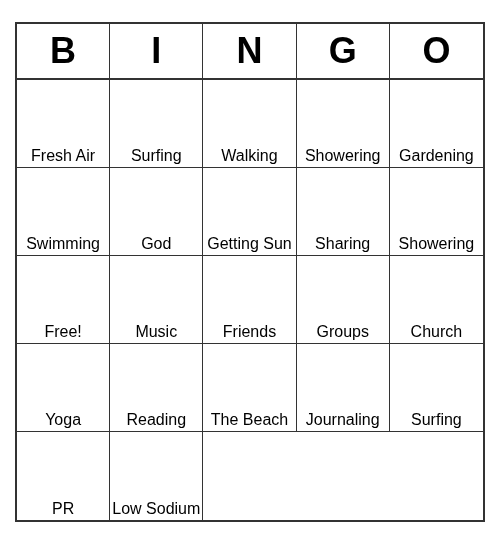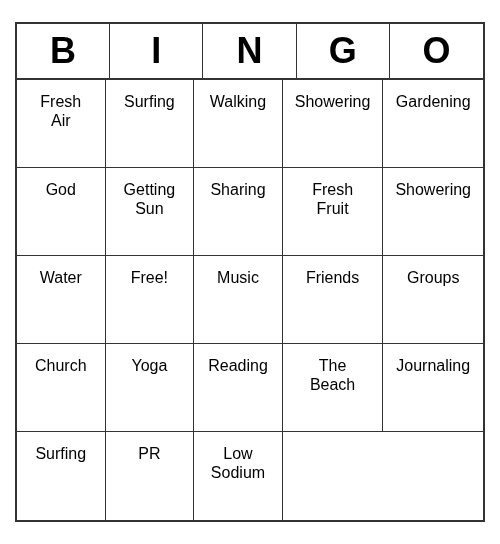--- a/index.html
+++ b/index.html
@@ -33,24 +33,24 @@
     }
     .bingo-grid {
       display: grid;
       grid-template-columns: repeat(5, 1fr);
       grid-template-rows: repeat(5, 88px);
     }
     .bingo-cell {
       border-right: 1px solid #333;
       border-bottom: 1px solid #333;
       display: flex;
-      align-items: flex-start;
+      align-items: flex-end;
       justify-content: center;
       text-align: center;
-      padding: 12px;
+      padding: 2px;
       line-height: 1.2;
     }
     .bingo-cell:nth-child(5n) {
       border-right: none;
     }
     .bingo-cell:nth-child(n+21) {
       border-bottom: none;
     }
   </style>
 </head>
@@ -74,36 +74,33 @@
       <div class="bingo-cell">
         <span class="md">Walking</span>
       </div>
       <div class="bingo-cell">
         <span class="xs">Showering</span>
       </div>
       <div class="bingo-cell">
         <span class="xs">Gardening</span>
       </div>
       <div class="bingo-cell">
+        <span class="xs">Swimming</span>
+      </div>
+      <div class="bingo-cell">
         <span class="xl">God</span>
       </div>
       <div class="bingo-cell">
         <span class="md">Getting Sun</span>
       </div>
       <div class="bingo-cell">
         <span class="sm">Sharing</span>
       </div>
       <div class="bingo-cell">
-        <span class="lg">Fresh Fruit</span>
-      </div>
-      <div class="bingo-cell">
         <span class="sm">Showering</span>
-      </div>
-      <div class="bingo-cell">
-        <span class="lg">Water</span>
       </div>
       <div class="bingo-cell">
         <span class="lg">Free!</span>
       </div>
       <div class="bingo-cell">
         <span class="lg">Music</span>
       </div>
       <div class="bingo-cell">
         <span class="sm">Friends</span>
       </div>

